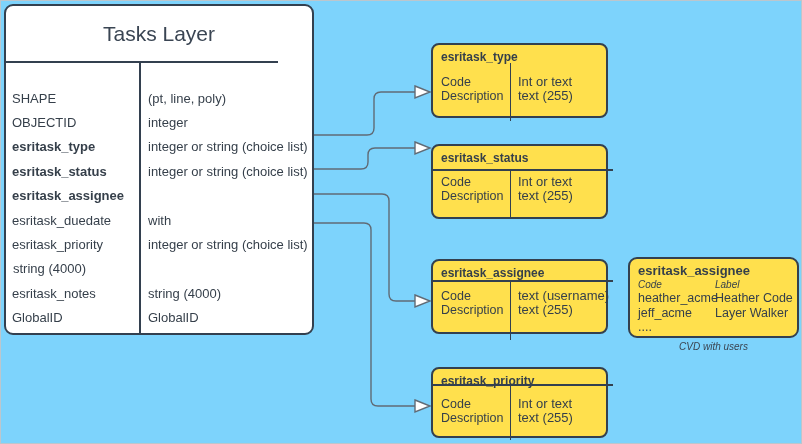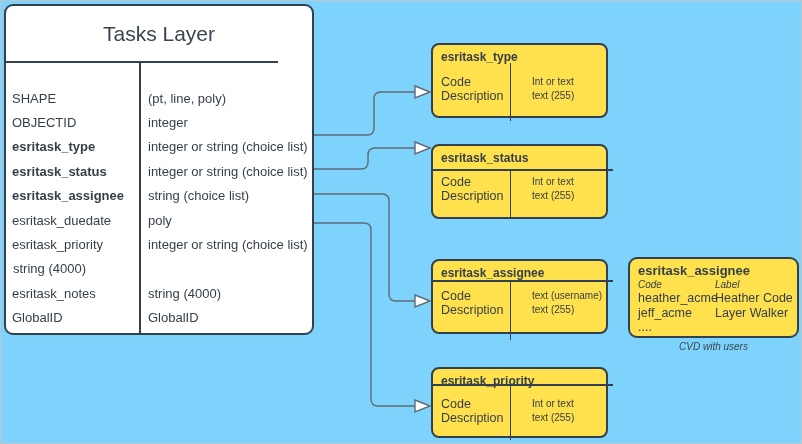--- a/index.html
+++ b/index.html
@@ -63,21 +63,21 @@
   }
   .domain .hdr-rule{
     position:absolute;left:-2px;width:calc(100% + 9px);
     border-top:2px solid var(--stroke);
   }
   .domain .v-divider{
     position:absolute;left:77px;
     border-left:1.5px solid var(--stroke);
   }
   .domain .body-left{position:absolute;left:8px;font-size:12.5px;line-height:14px;}
-  .domain .body-right{position:absolute;left:99px;font-size:10px;line-height:14px;white-space:nowrap;}
+  .domain .body-right{position:absolute;left:85px;font-size:13px;line-height:14px;white-space:nowrap;}
   #dom-type{left:430px;top:42px;height:75px;}
   #dom-type .v-divider{top:18px;height:58px;}
   #dom-type .body-left,#dom-type .body-right{top:30px;}
   #dom-status{left:430px;top:143px;height:75px;}
   #dom-status .hdr-rule{top:23px;}
   #dom-status .v-divider{top:23px;height:48px;}
   #dom-status .body-left,#dom-status .body-right{top:29px;}
   #dom-assignee{left:430px;top:258px;height:75px;}
   #dom-assignee .hdr-rule{top:19px;}
   #dom-assignee .v-divider{top:19px;height:60px;}
@@ -139,25 +139,24 @@
       <div class="row bold">
         <div class="cell-name">esritask_type</div>
         <div class="cell-type">integer or string (choice list)</div>
       </div>
       <div class="row bold">
         <div class="cell-name">esritask_status</div>
         <div class="cell-type">integer or string (choice list)</div>
       </div>
       <div class="row bold">
         <div class="cell-name">esritask_assignee</div>
-        <div class="cell-type">string (choice list)</div>
       </div>
       <div class="row">
         <div class="cell-name">esritask_duedate</div>
-        <div class="cell-type">poly</div>
+        <div class="cell-type">with</div>
       </div>
       <div class="row">
         <div class="cell-name">esritask_priority</div>
         <div class="cell-type">integer or string (choice list)</div>
       </div>
       <div class="row">
         <div class="cell-type">string (4000)</div>
       </div>
       <div class="row">
         <div class="cell-name">esritask_notes</div>

